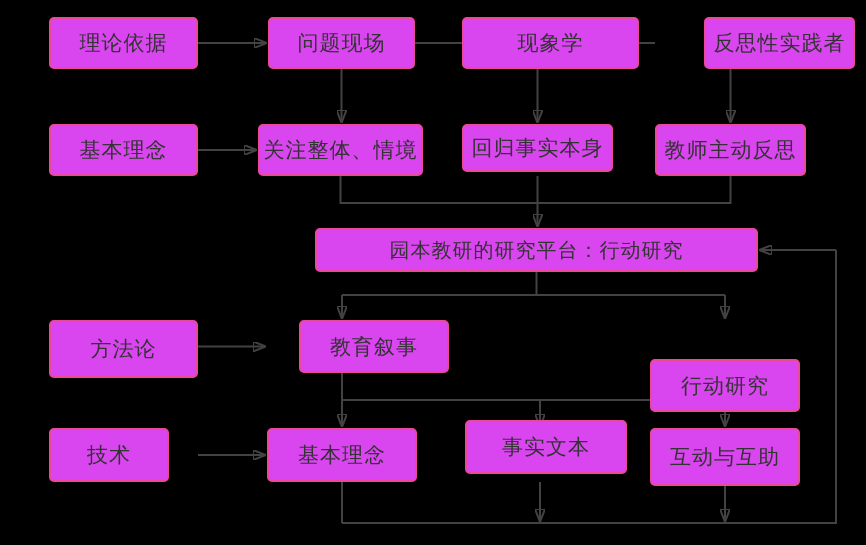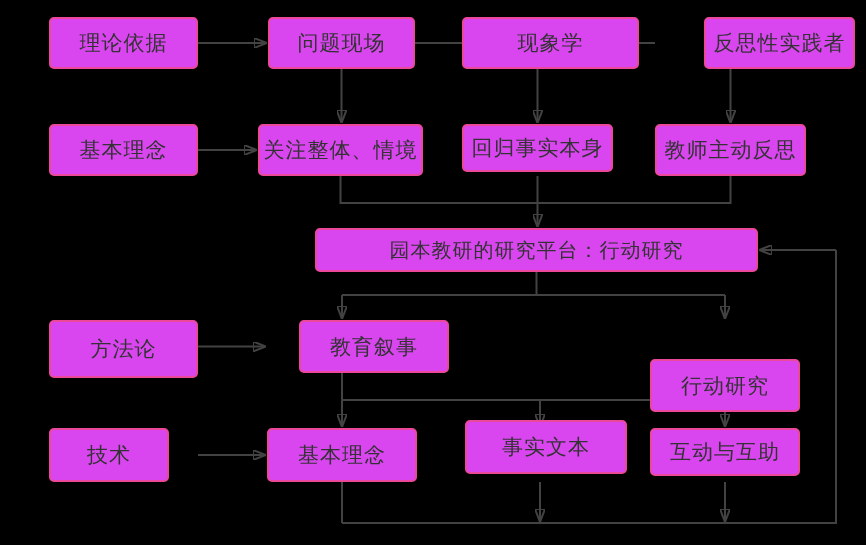--- a/index.html
+++ b/index.html
@@ -54,21 +54,21 @@
   
   .n-platform      { left: 315px; top: 228px; width: 443px; height: 44px; font-size: 20px; }
   
   .n-methodology   { left: 49px;  top: 320px; width: 149px; height: 58px; }
   .n-narrative     { left: 267px; top: 320px; width: 150px; height: 53px; margin-left: 32px; }
   .n-action        { left: 650px; top: 320px; width: 150px; height: 53px; margin-top: 39px; }
   
   .n-technique     { left: 49px;  top: 428px; width: 120px; height: 54px; }
   .n-problem       { left: 267px; top: 428px; width: 150px; height: 54px; }
   .n-fact          { left: 465px; top: 420px; width: 162px; height: 54px; }
-  .n-interaction   { left: 650px; top: 428px; width: 150px; height: 48px; }
+  .n-interaction   { left: 650px; top: 428px; width: 150px; height: 58px; }
 </style>
 </head>
 <body>
 
 <div class="canvas">
 
   <svg class="connector-layer" width="866" height="545" viewBox="0 0 866 545" xmlns="http://www.w3.org/2000/svg">
     <defs>
       <marker id="arrow" markerUnits="userSpaceOnUse" markerWidth="13" markerHeight="10" viewBox="0 0 13 10" refX="12" refY="5" orient="auto">
         <path d="M0,0 L13,5 L0,10 Z" fill="#424242" stroke="none"></path>

